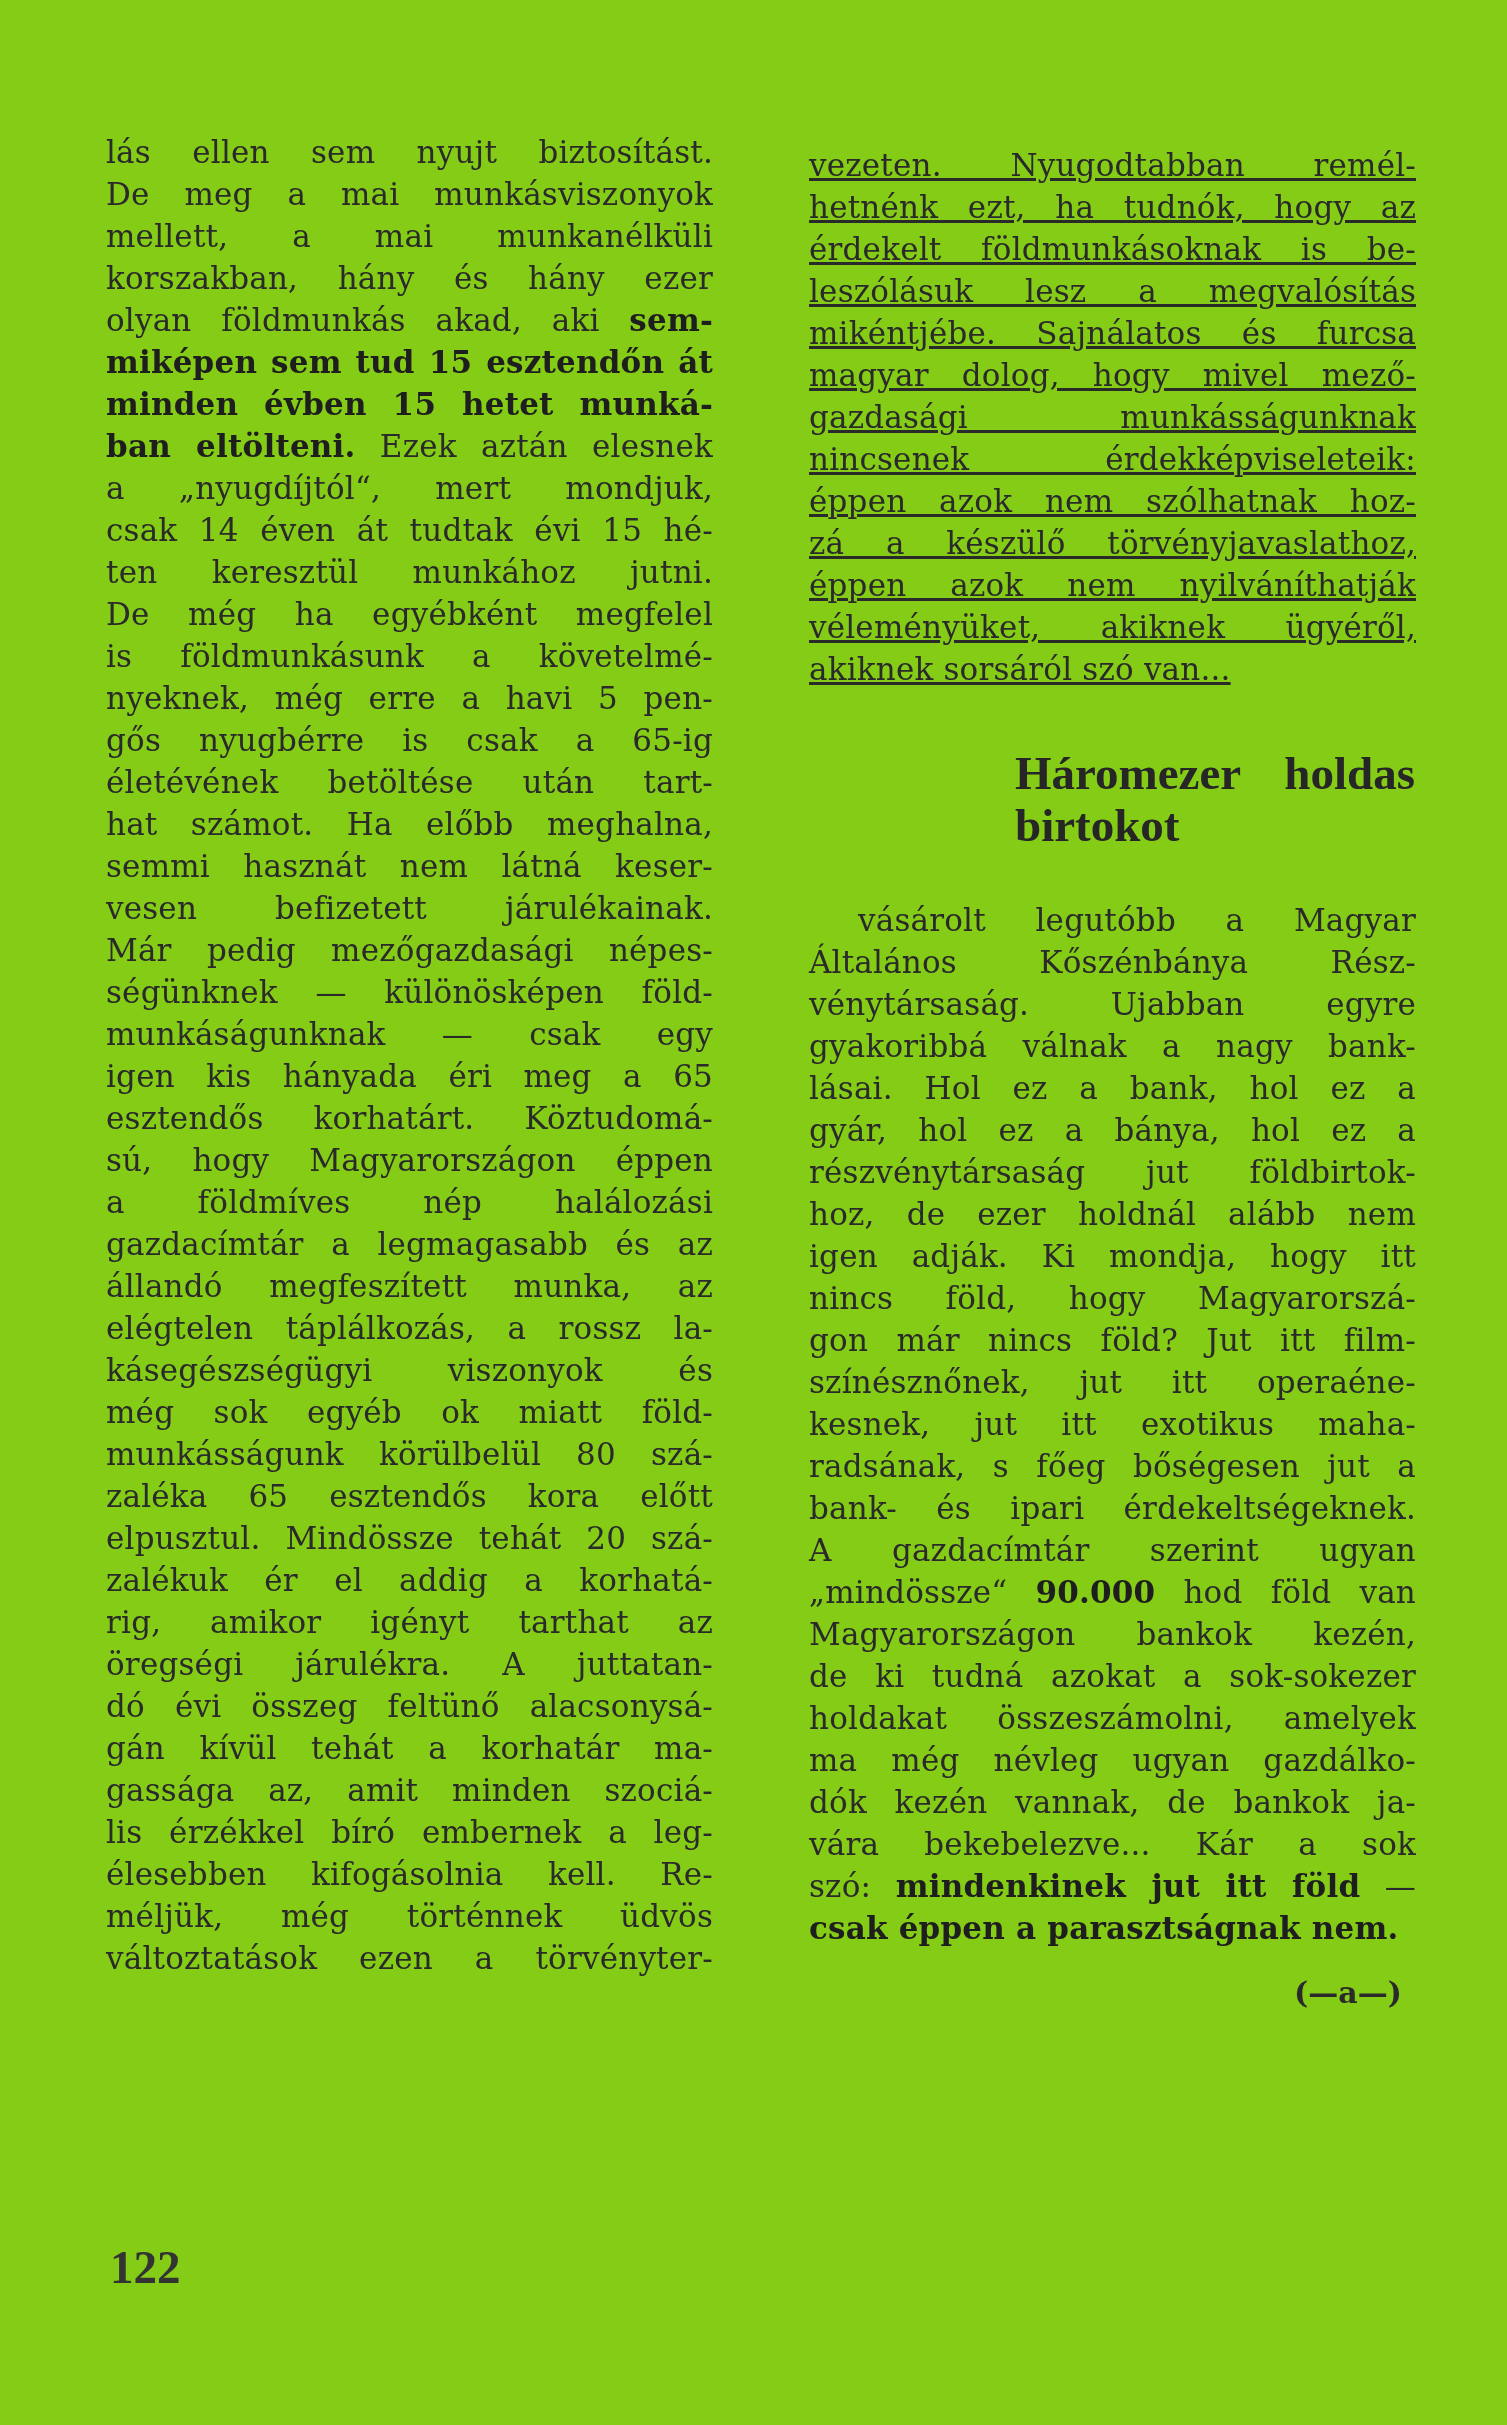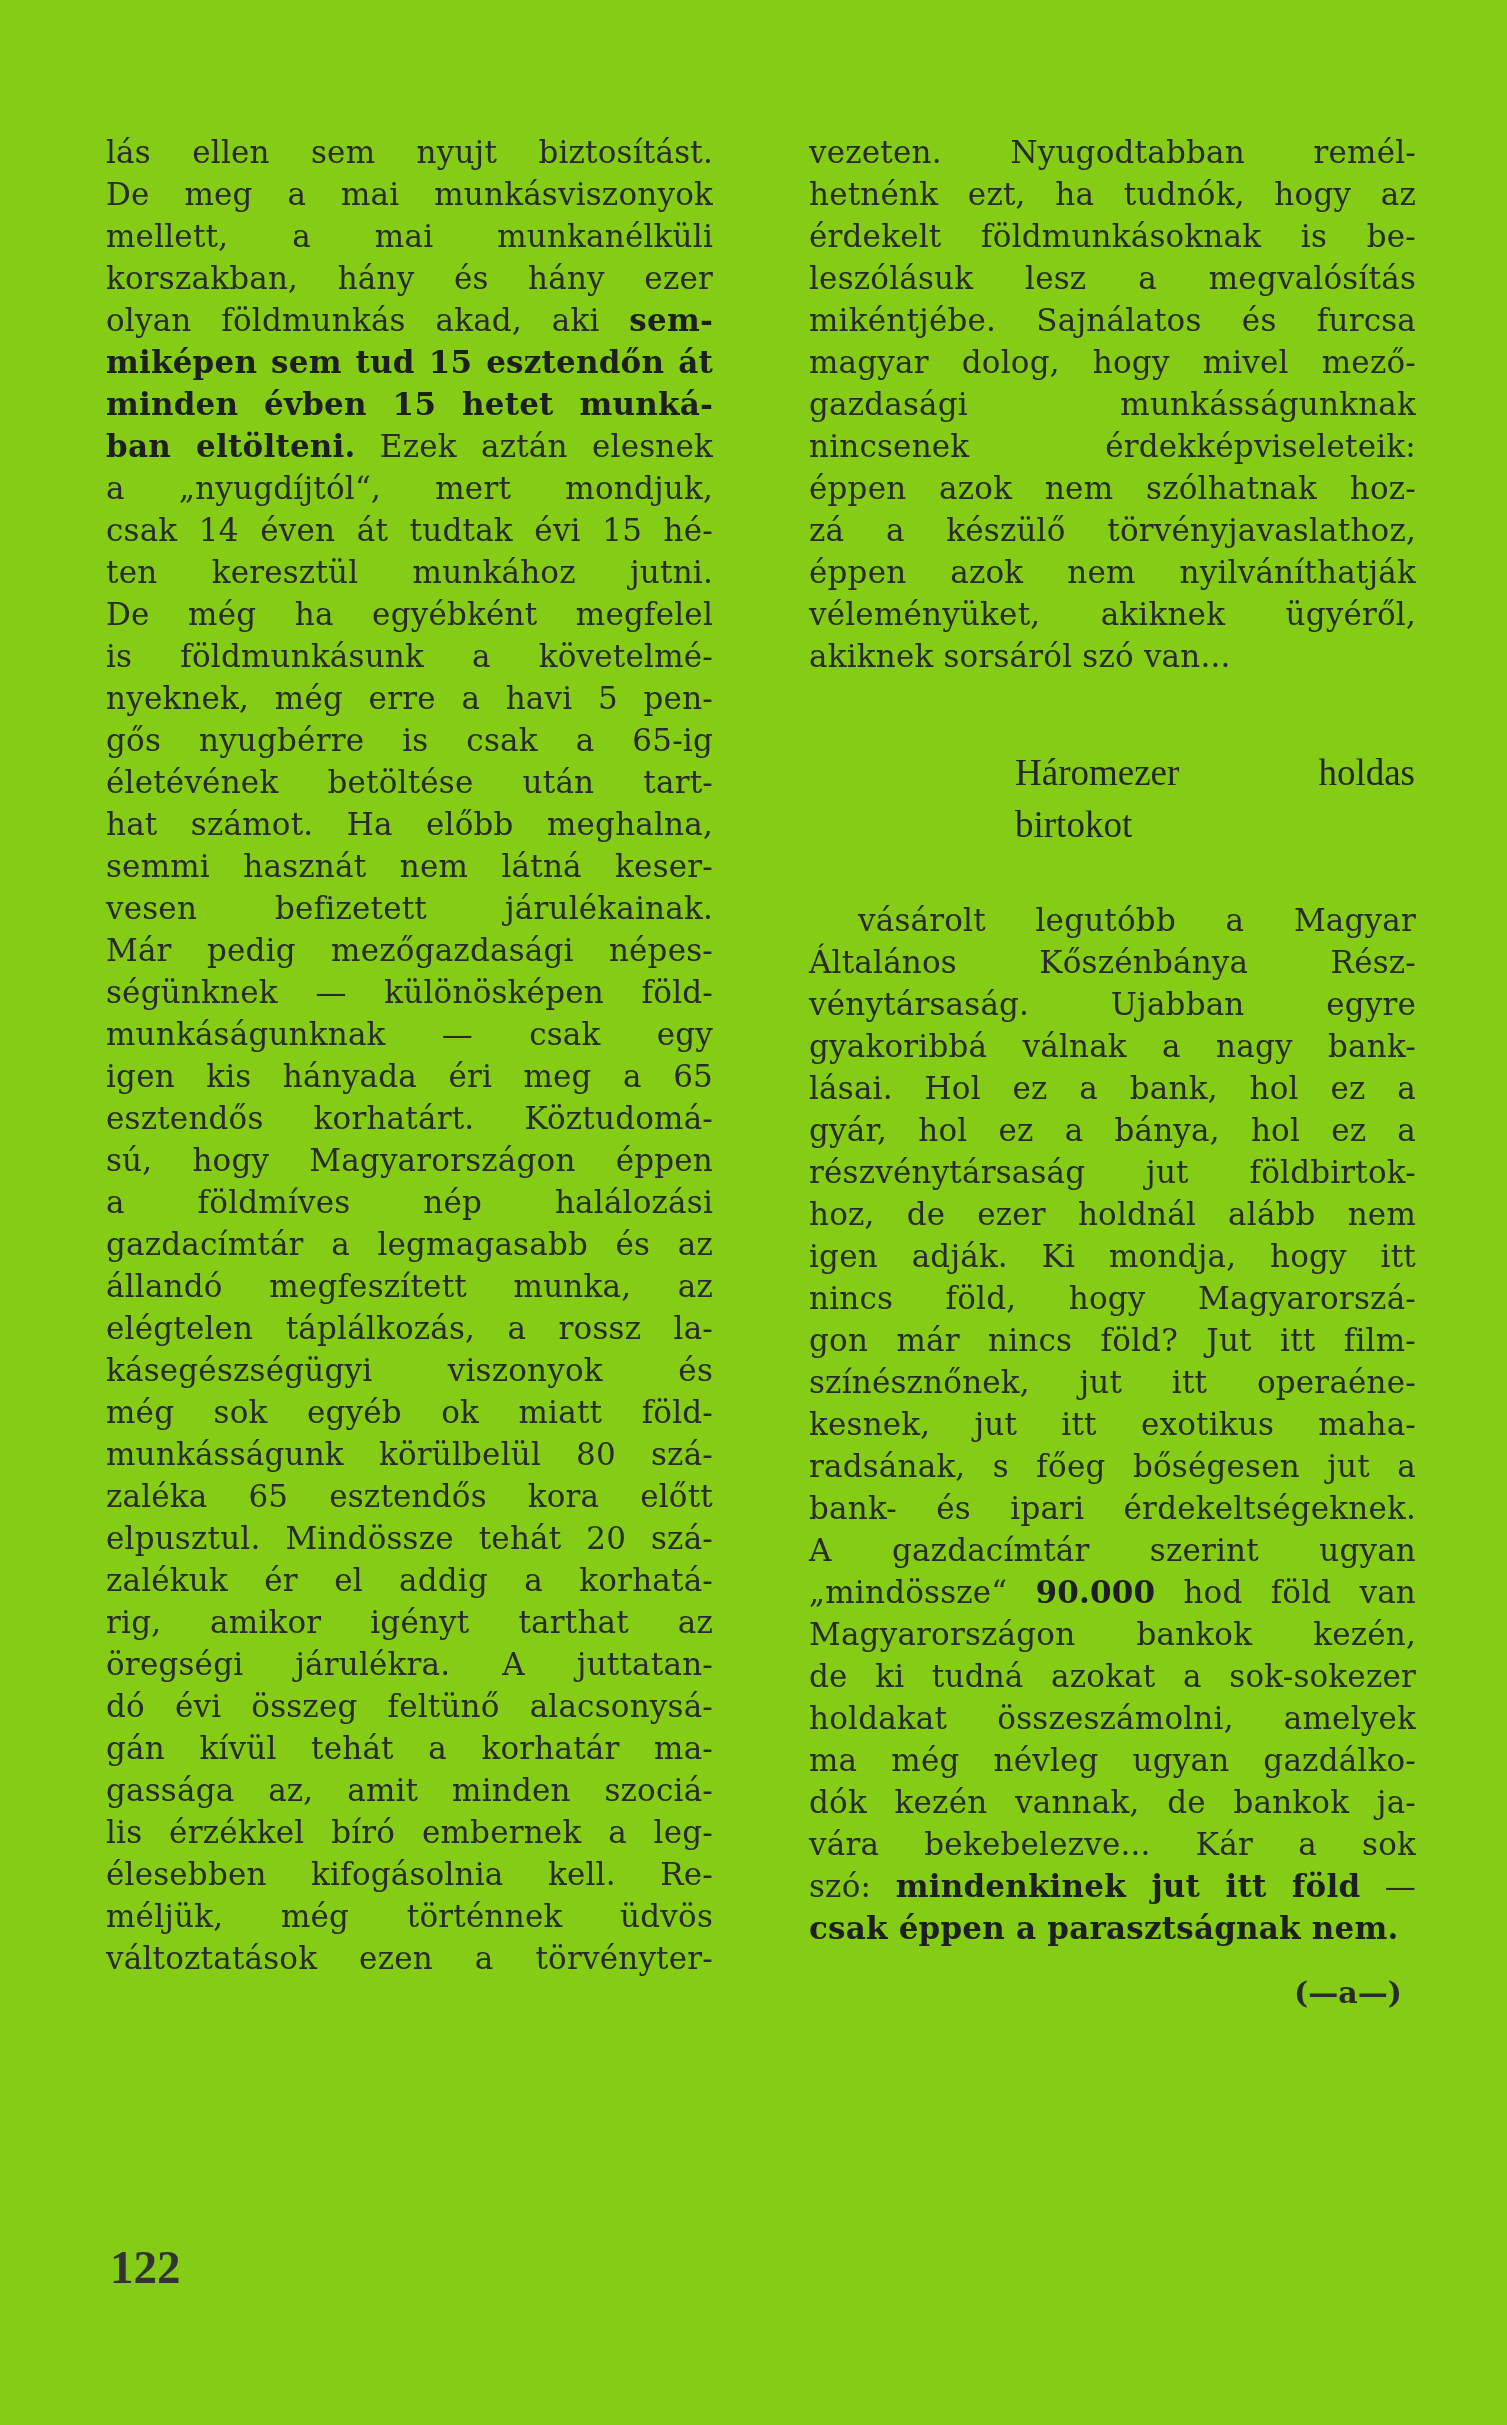--- a/index.html
+++ b/index.html
@@ -1,32 +1,32 @@
 <!DOCTYPE html>
 <html style="font-size:15px"><head>
 <meta charset="utf-8">
 <style>
   html, body { margin: 0; padding: 0; background: #ffffff; }
   body { width: 1507px; height: 2426px; position: relative; overflow: hidden; }
   .page { position: absolute; left: 0; top: 0; width: 1507px; height: 2426px; background: #84cc16; }
   .col { position: absolute; font-family: "DejaVu Serif", "Liberation Serif", serif; color: #2a2a2a; }
   .col-left { left: 106px; top: 131px; width: 607px; }
-  .col-right { left: 809px; top: 131px; width: 607px; }
+  .col-right { left: 809px; top: 144px; width: 607px; text-decoration: underline; }
   .line {
     display: block; height: 42px; line-height: 42px; font-size: 31px;
     text-align: justify; text-align-last: justify; white-space: nowrap;
     letter-spacing: 0.2px;
   }
   .line.last { text-align-last: left; }
   .line.indent { padding-left: 49px; margin-top: 44px; }
   .b { font-weight: bold; color: #1e1e1e; }
   .heading {
     position: absolute; left: 1015px; top: 747px; width: 400px;
-    font-family: "Liberation Serif", "DejaVu Serif", serif; font-weight: normal;
-    font-size: 37px; line-height: 52px; color: #262626;
+    font-family: "Liberation Serif", "DejaVu Serif", serif; font-weight: bold;
+    font-size: 47px; line-height: 52px; color: #262626;
   }
   .heading span { display: block; }
   .heading .h1 { text-align: justify; text-align-last: justify; }
   .col-right2 { left: 809px; top: 855px; width: 607px; }
   .signature {
     position: absolute; left: 1294px; top: 1975px; font-family: "DejaVu Serif", serif;
     font-size: 30px; font-weight: bold; color: #2a2a2a;
   }
   .page-number {
     position: absolute; left: 110px; top: 2240px; font-family: "Liberation Serif", serif;

